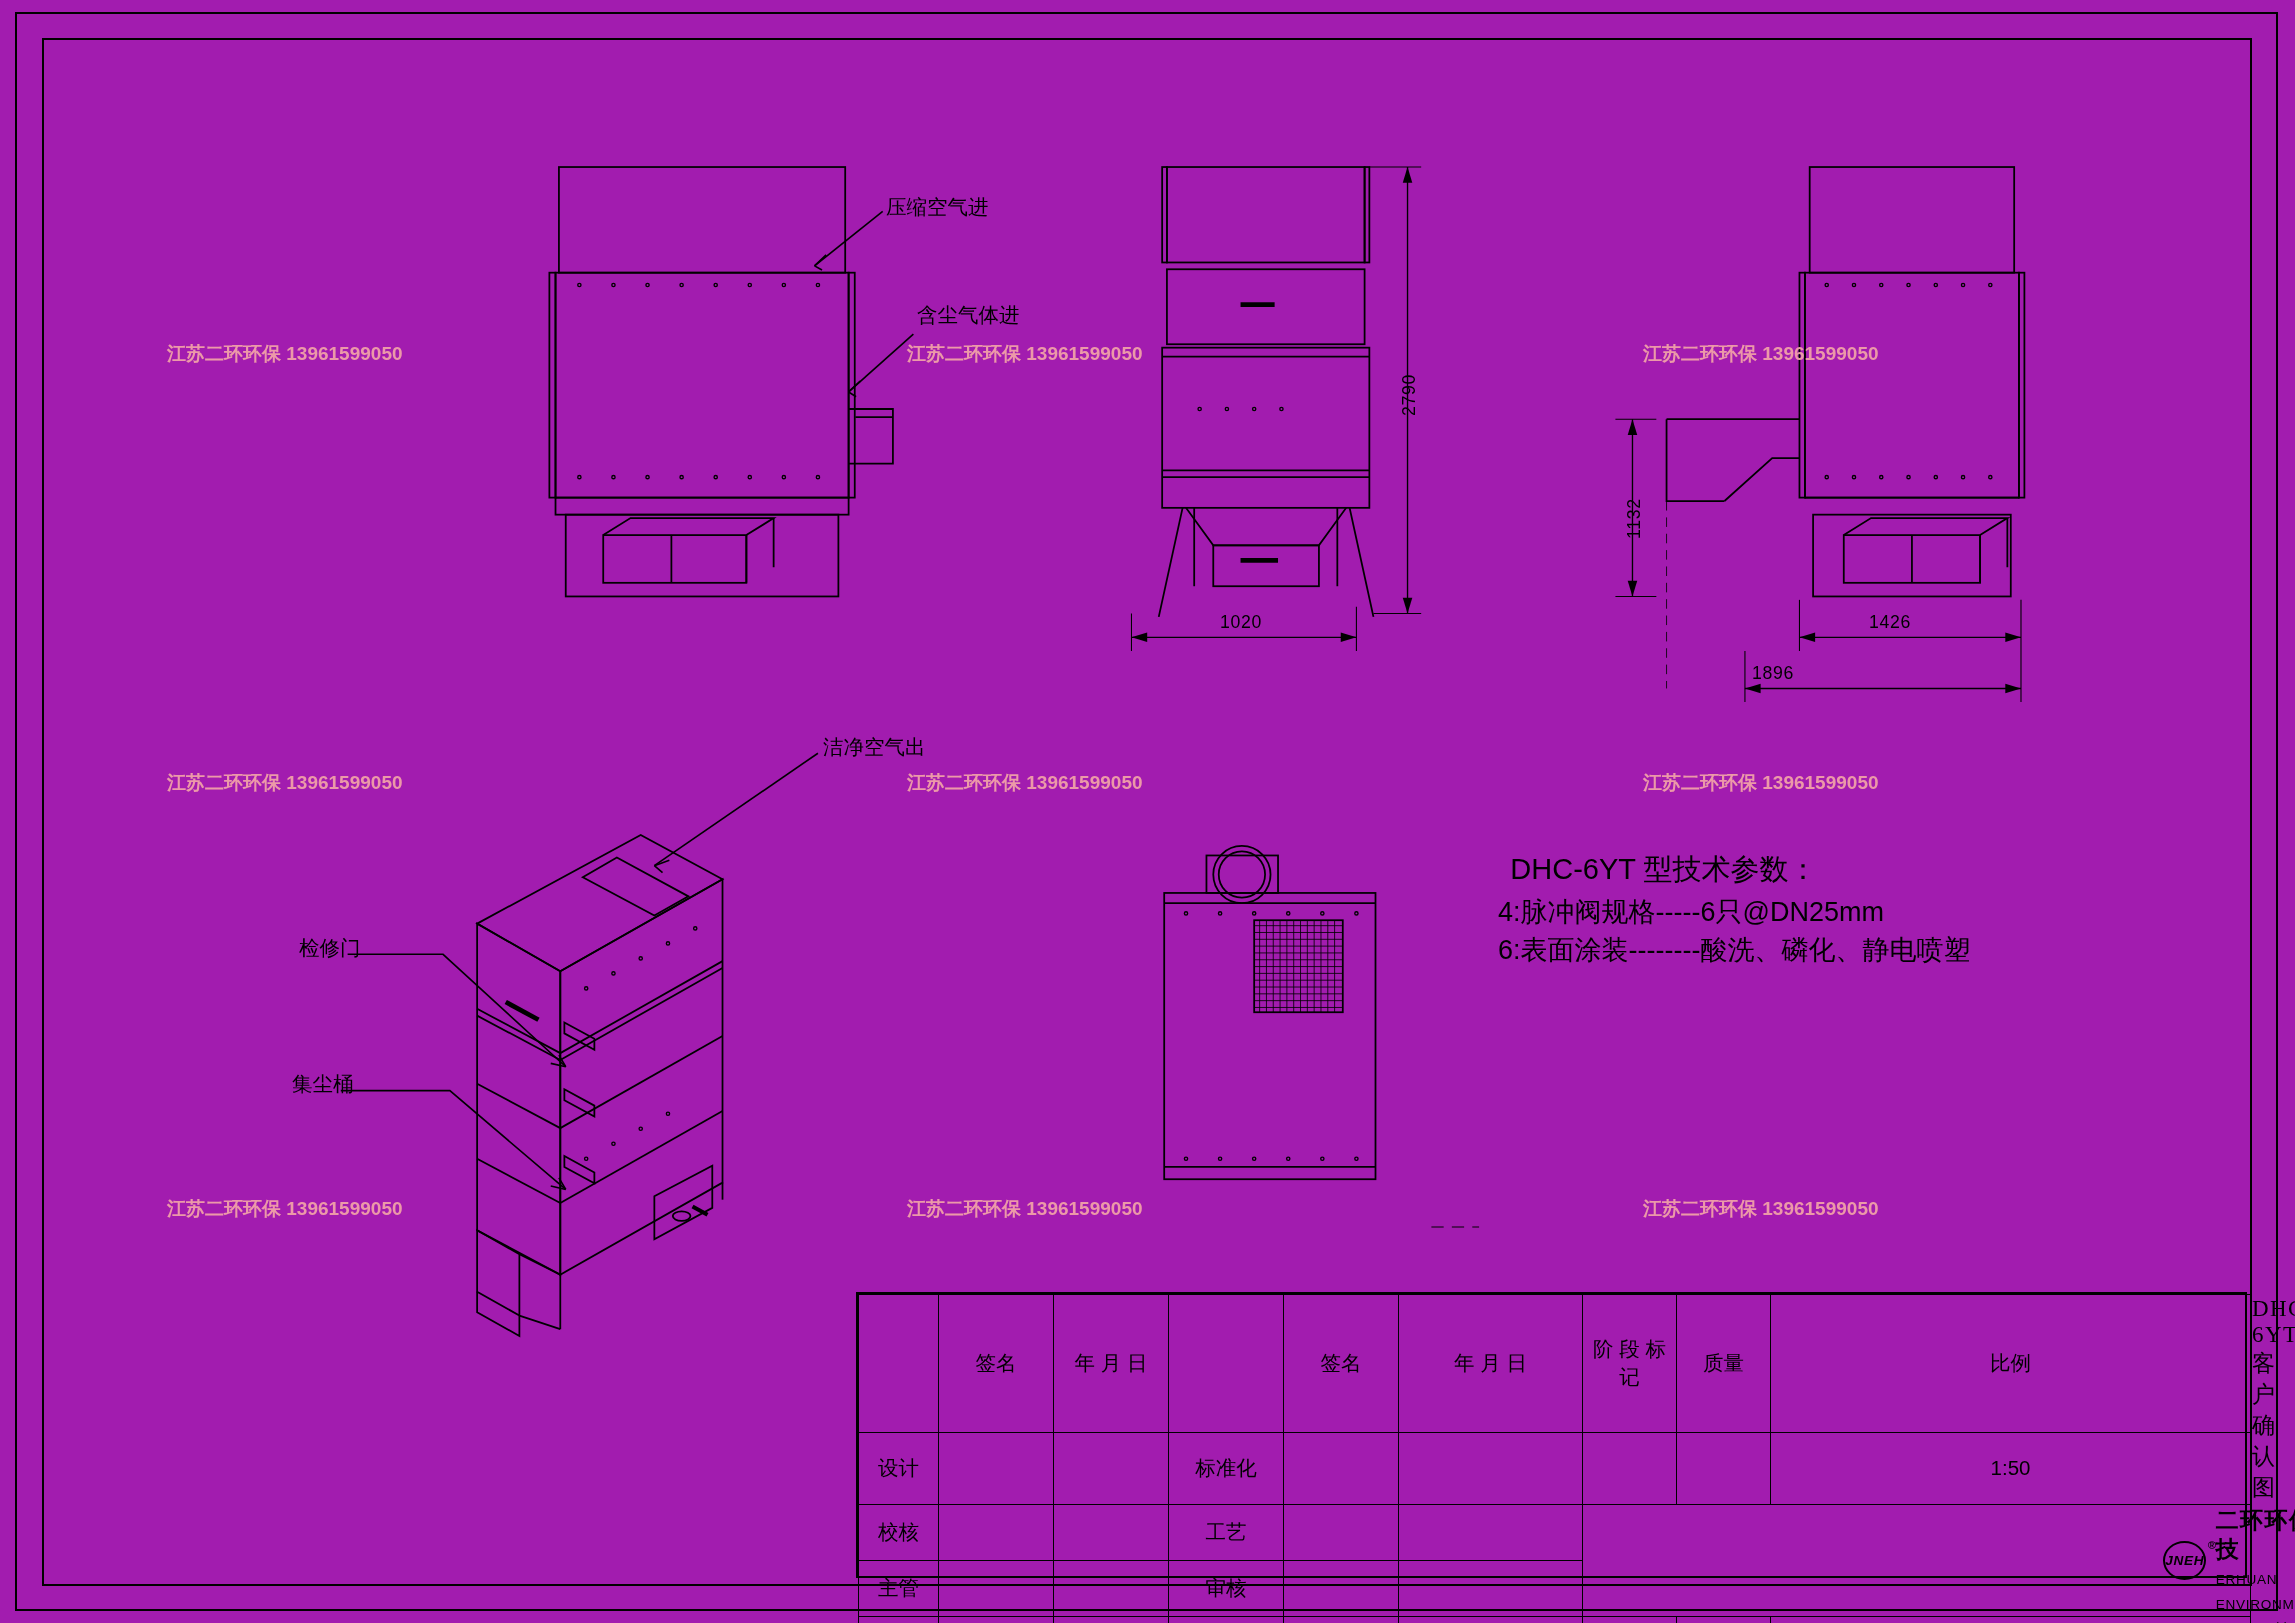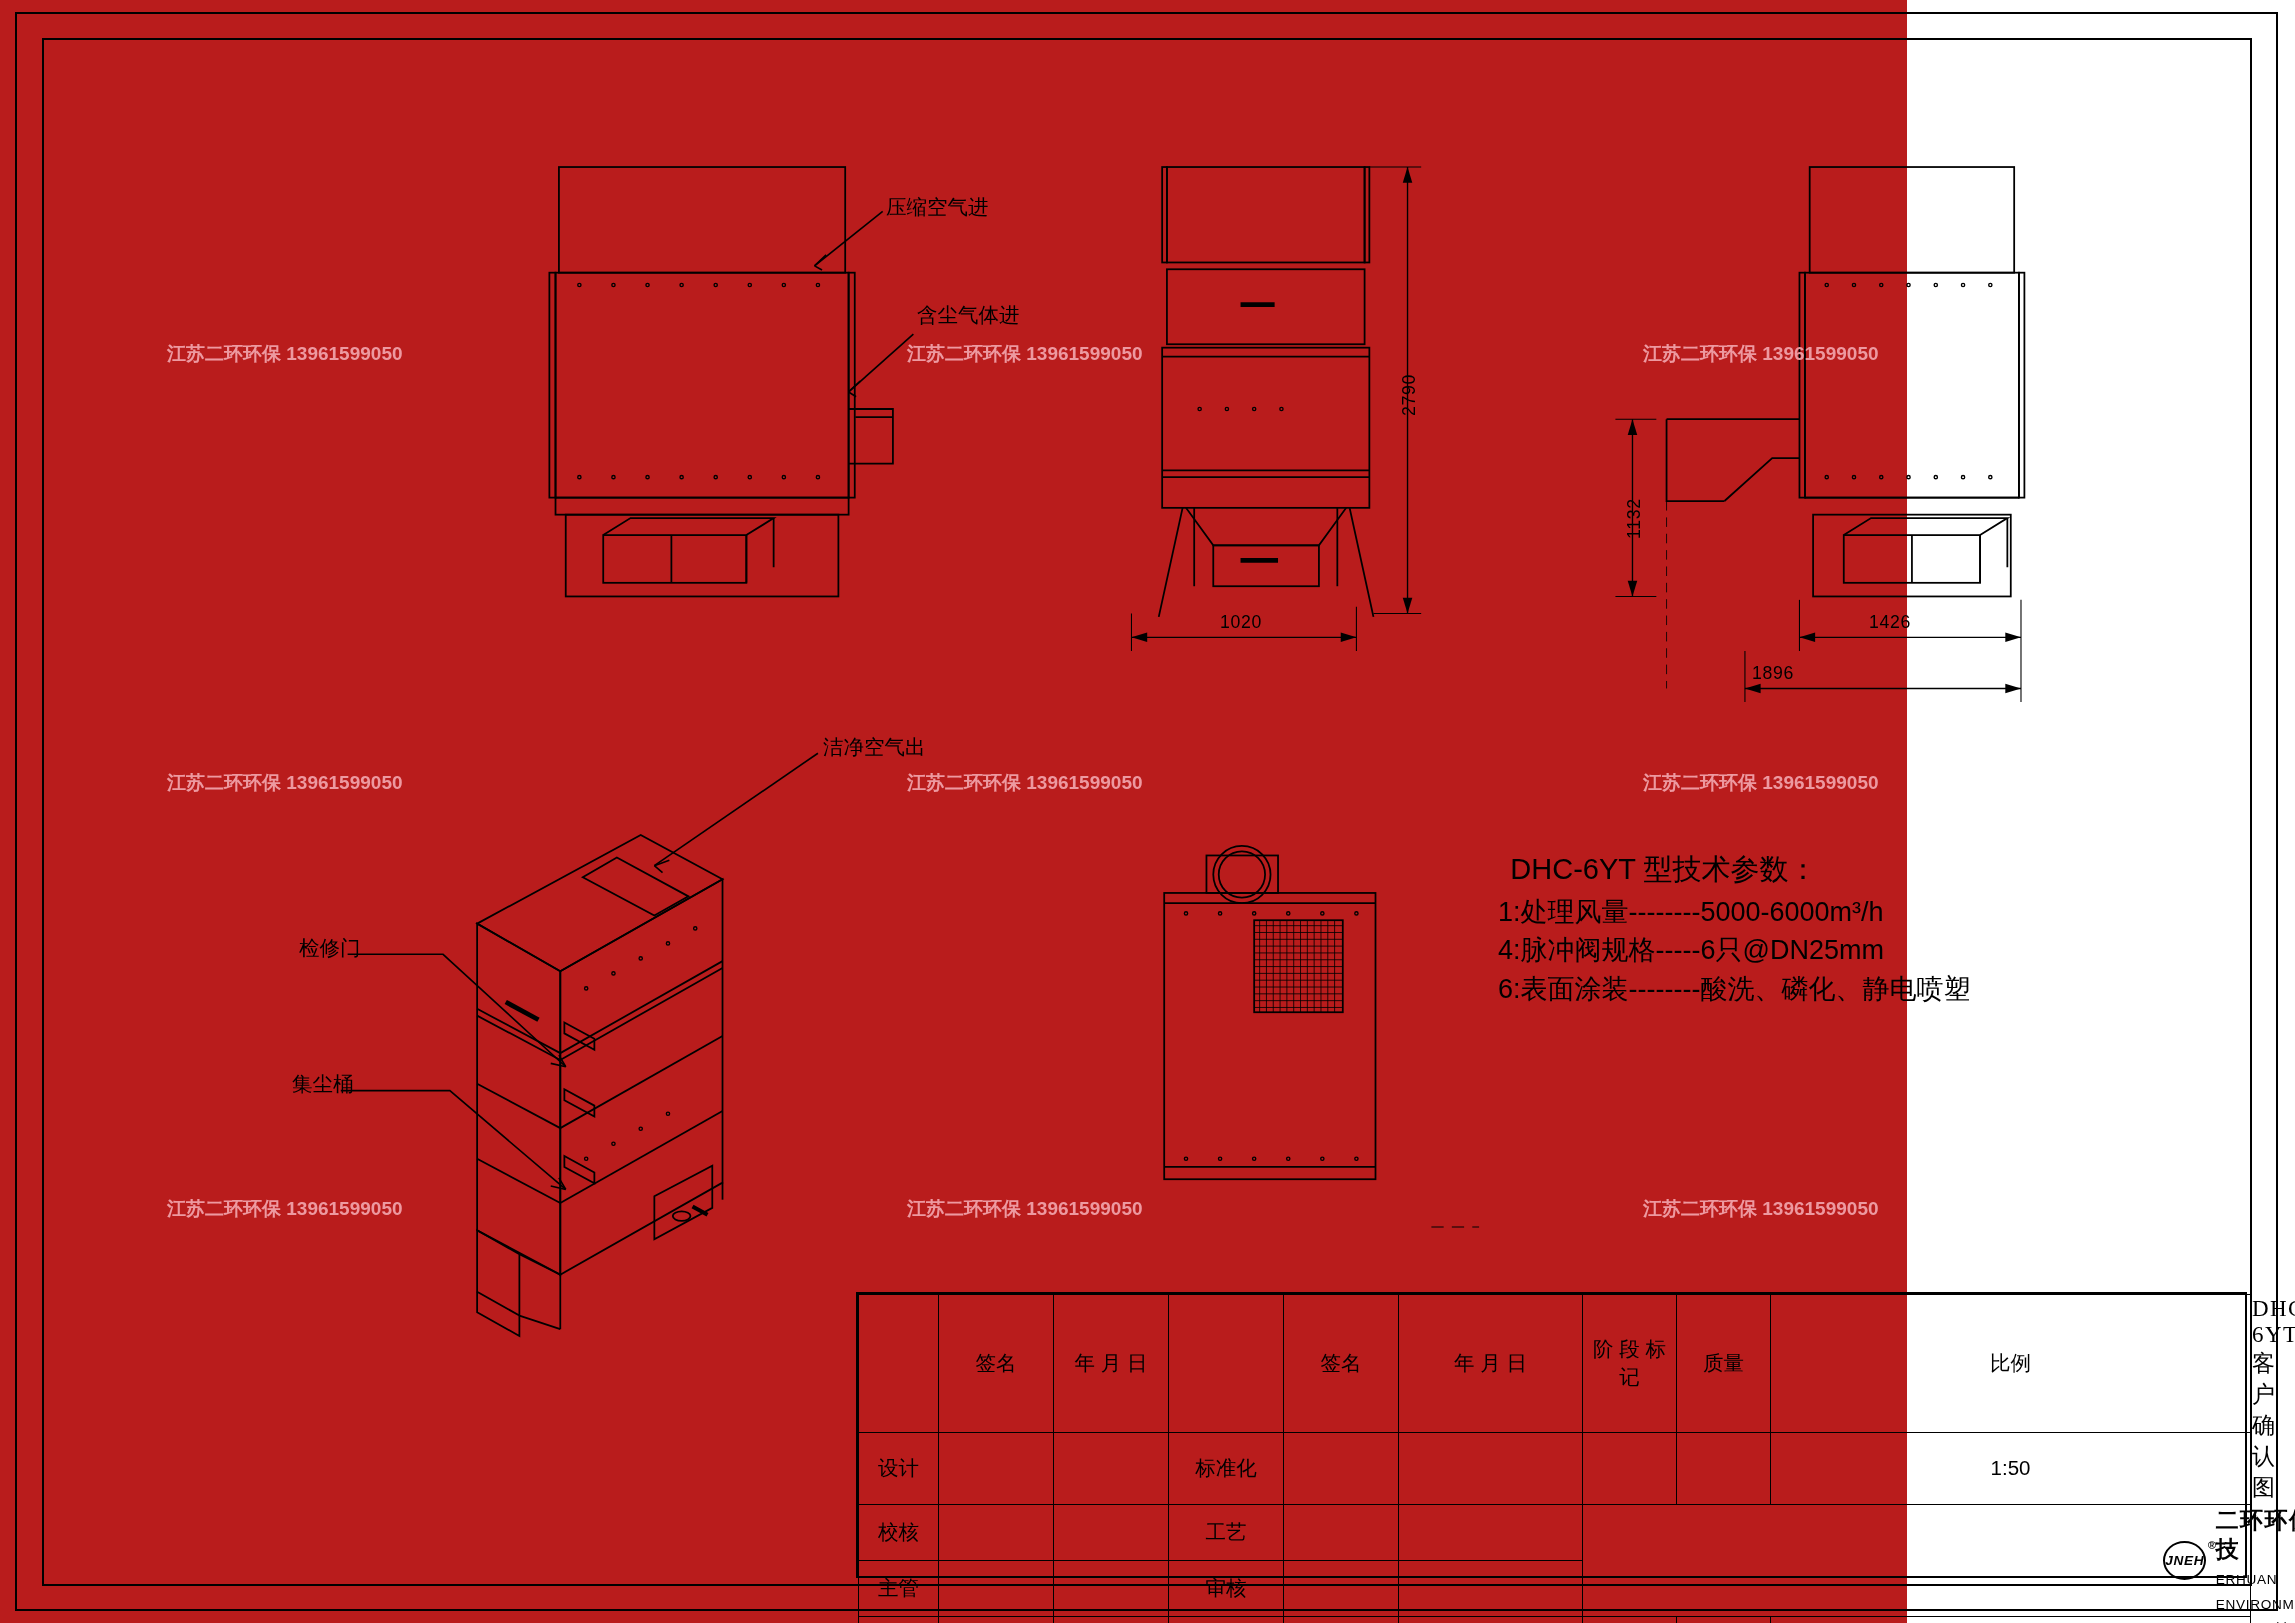--- a/index.html
+++ b/index.html
@@ -1,17 +1,17 @@
 <!DOCTYPE html>
 <html style="font-size:11px"><head>
 <meta charset="utf-8">
 <style>
   html,body{margin:0;padding:0;background:#fff;}
   body{width:2295px;height:1623px;font-family:"Liberation Sans",sans-serif;position:relative;overflow:hidden;}
-  .sheet{position:absolute;left:0;top:0;width:1907px;height:1623px;background:#b91c1c;}
+  .sheet{position:absolute;left:0;top:0;width:2295px;height:1623px;background:#a21caf;}
   .frame-outer{position:absolute;left:15px;top:12.3px;width:2263px;height:1599px;border:2px solid #000;box-sizing:border-box;}
   .frame-inner{position:absolute;left:42px;top:38px;width:2210px;height:1548px;border:2px solid #000;box-sizing:border-box;}
 
   .wm{position:absolute;color:#f0a0a8;font-size:19px;font-weight:bold;white-space:nowrap;font-family:"Liberation Sans",sans-serif;opacity:.95;}
 
   .lbl{position:absolute;font-size:20.5px;color:#000;white-space:nowrap;font-family:"Liberation Sans",sans-serif;}
   .dimtxt{position:absolute;font-size:17.7px;color:#000;white-space:nowrap;letter-spacing:0.7px;}
   .dimtxt.v{transform:rotate(-90deg);transform-origin:left top;}
 
   svg{position:absolute;left:0;top:0;overflow:visible;}
@@ -295,21 +295,20 @@
   <div class="lbl" style="left:292px;top:1070px;">集尘桶</div>
 
   <div class="dimtxt v" style="left:1399px;top:416px;">2790</div>
   <div class="dimtxt" style="left:1220px;top:612px;">1020</div>
   <div class="dimtxt v" style="left:1624px;top:539px;">1132</div>
   <div class="dimtxt" style="left:1869px;top:612px;">1426</div>
   <div class="dimtxt" style="left:1752px;top:663px;">1896</div>
 
   <div class="spec">
     <div class="t">DHC-6YT 型技术参数：</div>
-    <div>1:处理风量--------5000-6000m³/h</div>
     <div>4:脉冲阀规格-----6只@DN25mm</div>
     <div>6:表面涂装--------酸洗、磷化、静电喷塑</div>
   </div>
 
   <div class="wm" style="left:167px;top:341px;">江苏二环环保 13961599050</div>
   <div class="wm" style="left:907px;top:341px;">江苏二环环保 13961599050</div>
   <div class="wm" style="left:1643px;top:341px;">江苏二环环保 13961599050</div>
   <div class="wm" style="left:167px;top:770px;">江苏二环环保 13961599050</div>
   <div class="wm" style="left:907px;top:770px;">江苏二环环保 13961599050</div>
   <div class="wm" style="left:1643px;top:770px;">江苏二环环保 13961599050</div>

